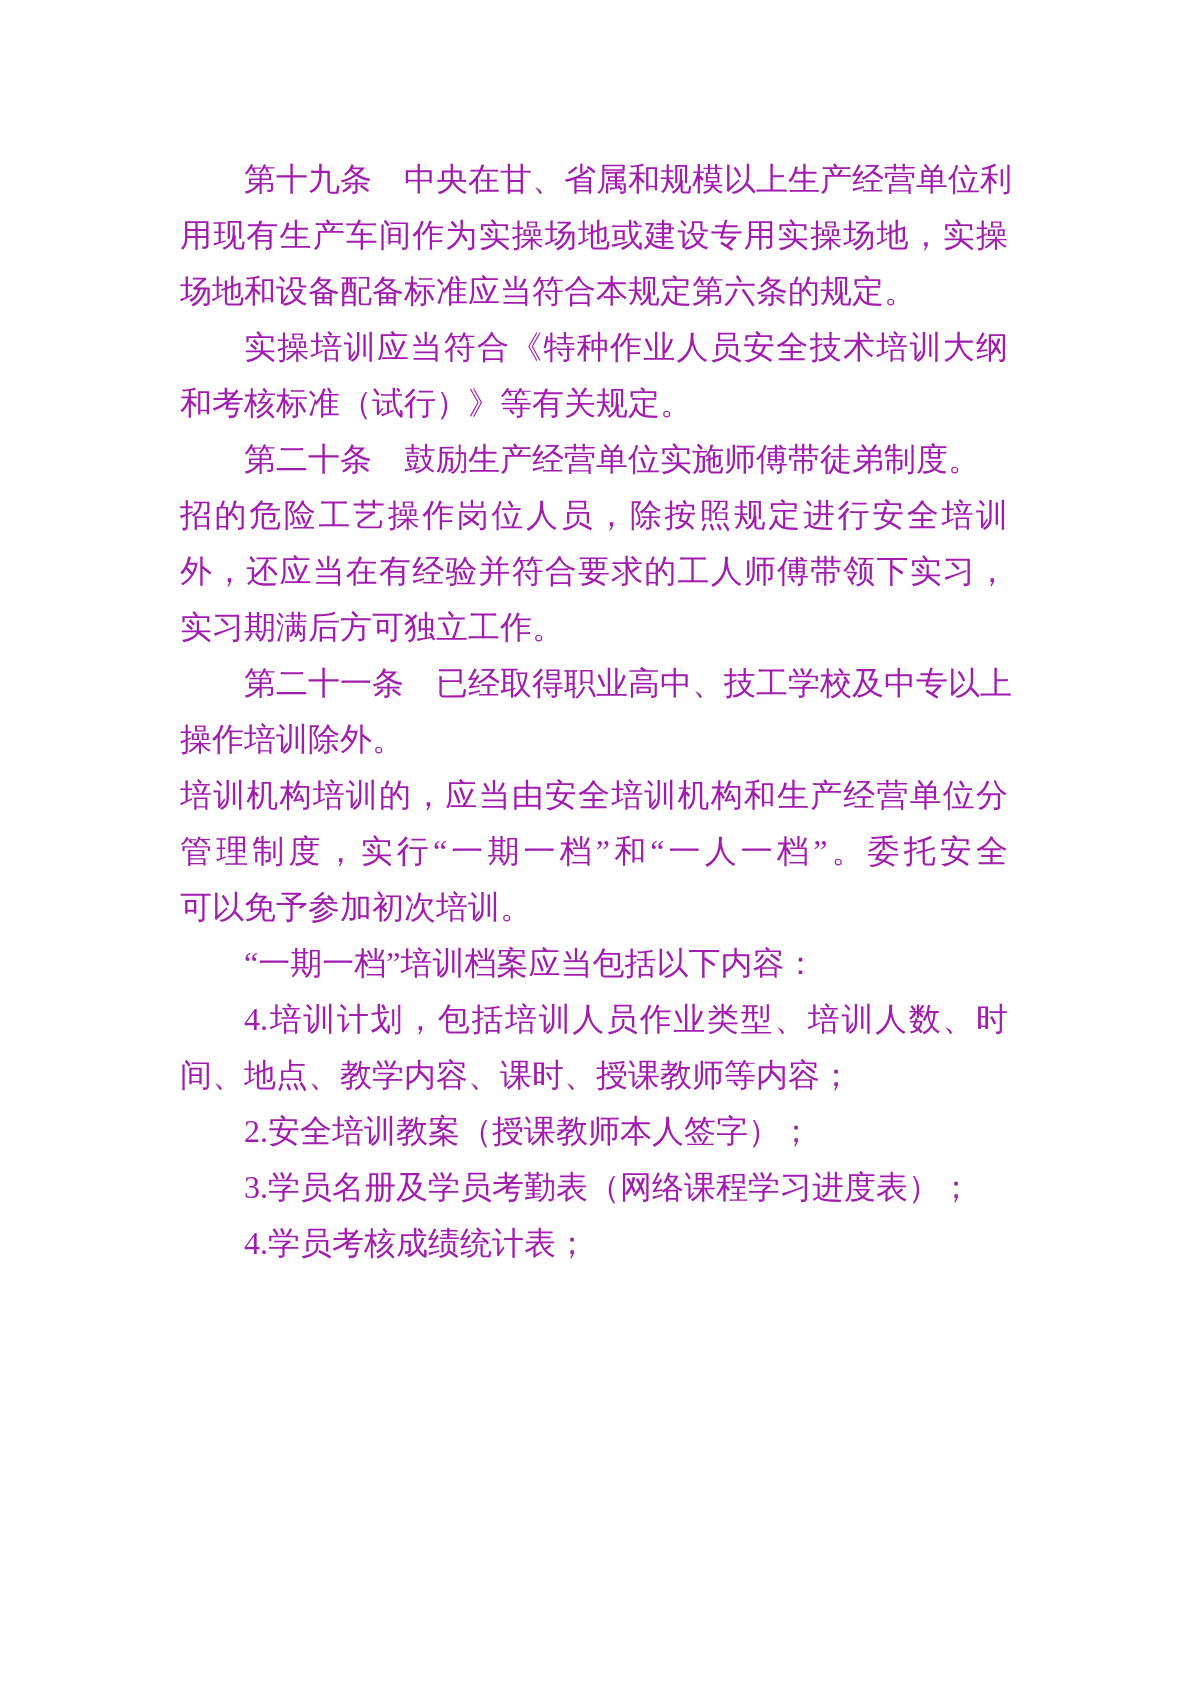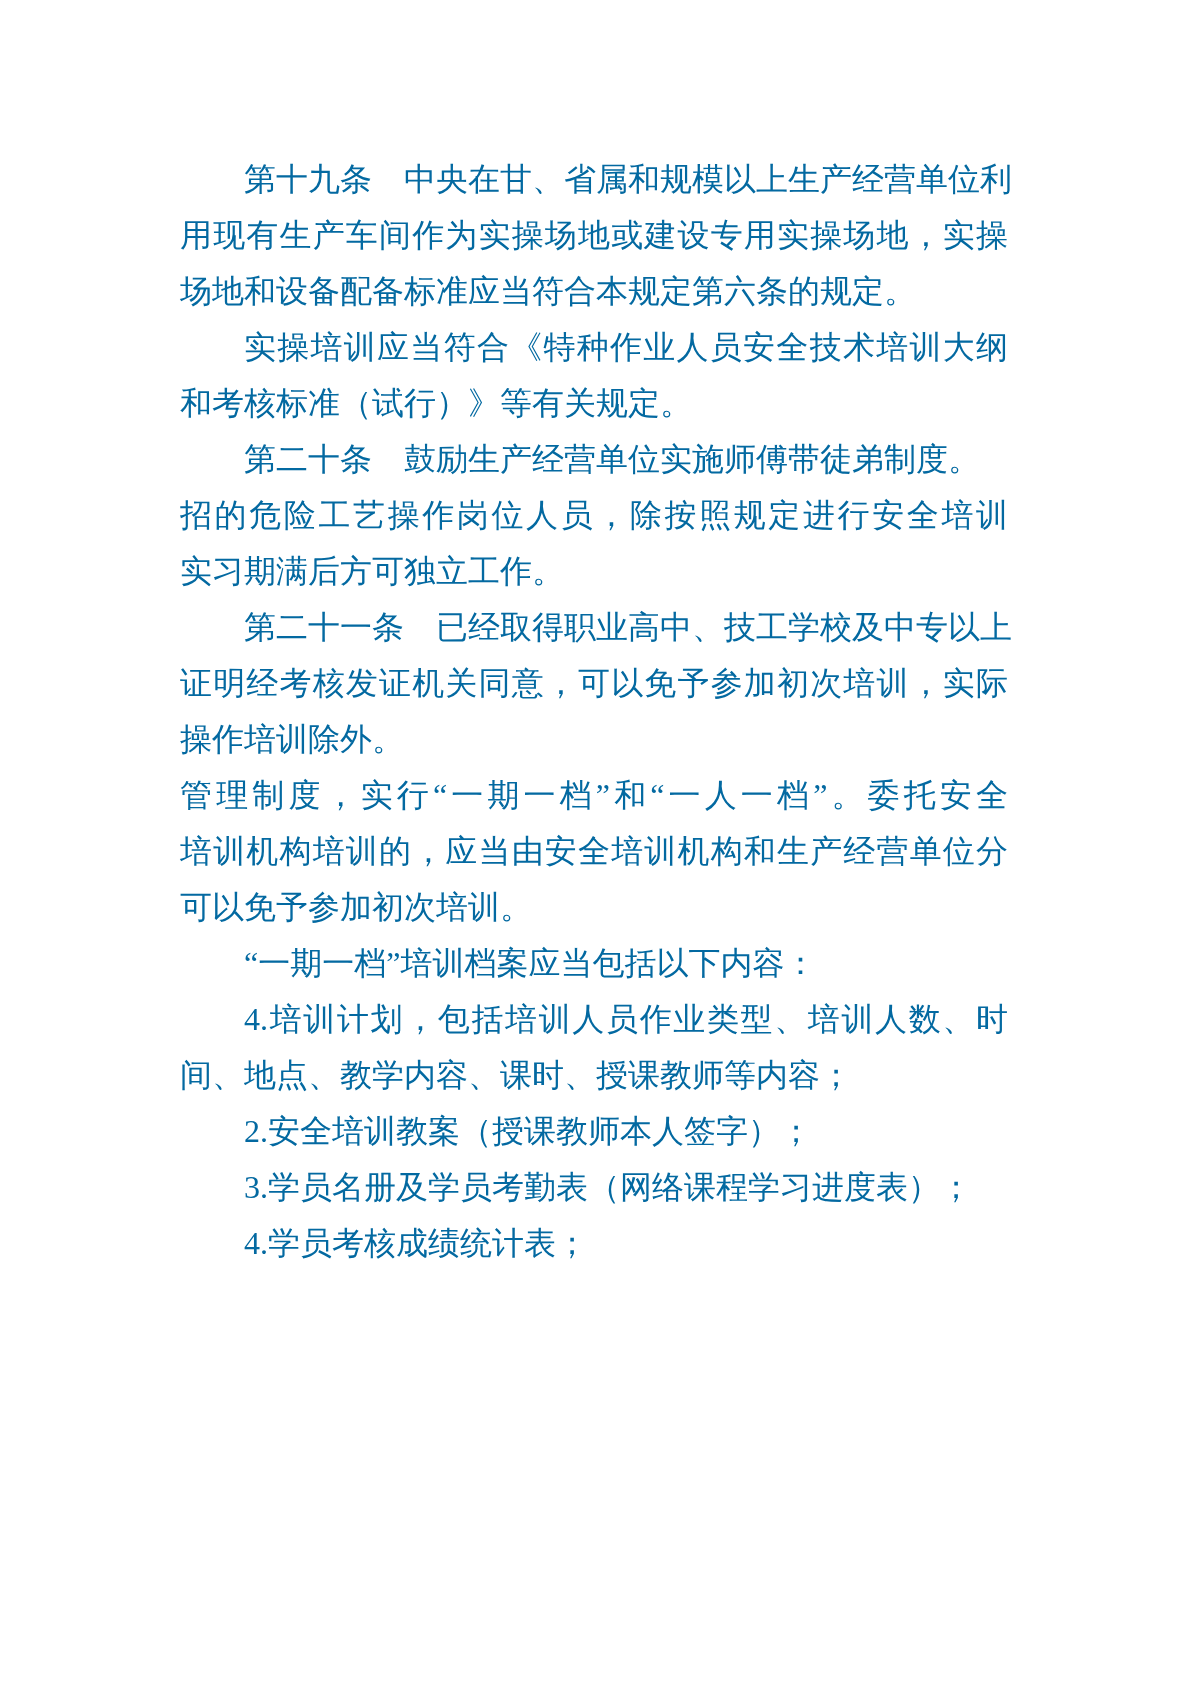--- a/index.html
+++ b/index.html
@@ -5,21 +5,21 @@
   html, body {
     margin: 0;
     padding: 0;
     background: #ffffff;
   }
   .page {
     position: relative;
     width: 1190px;
     height: 1683px;
     background: #ffffff;
-    color: #0369a1;
+    color: #a21caf;
     font-family: "Liberation Serif", serif;
     overflow: hidden;
     border-radius: 25px;
   }
   .textblock {
     position: absolute;
     left: 180px;
     top: 151px;
     width: 828px;
   }
@@ -44,26 +44,26 @@
 
 <div class="page">
   <div class="textblock">
     <div class="line indent fill">第十九条　中央在甘、省属和规模以上生产经营单位利</div>
     <div class="line fill">用现有生产车间作为实操场地或建设专用实操场地，实操</div>
     <div class="line">场地和设备配备标准应当符合本规定第六条的规定。</div>
     <div class="line indent fill">实操培训应当符合《特种作业人员安全技术培训大纲</div>
     <div class="line">和考核标准（试行）》等有关规定。</div>
     <div class="line indent">第二十条　鼓励生产经营单位实施师傅带徒弟制度。</div>
     <div class="line fill">招的危险工艺操作岗位人员，除按照规定进行安全培训</div>
+    <div class="line fill">外，还应当在有经验并符合要求的工人师傅带领下实习，</div>
     <div class="line">实习期满后方可独立工作。</div>
     <div class="line indent fill">第二十一条　已经取得职业高中、技工学校及中专以上</div>
-    <div class="line fill">证明经考核发证机关同意，可以免予参加初次培训，实际</div>
     <div class="line">操作培训除外。</div>
+    <div class="line fill">培训机构培训的，应当由安全培训机构和生产经营单位分</div>
     <div class="line fill">管理制度，实行“一期一档”和“一人一档”。委托安全</div>
-    <div class="line fill">培训机构培训的，应当由安全培训机构和生产经营单位分</div>
     <div class="line">可以免予参加初次培训。</div>
     <div class="line indent">“一期一档”培训档案应当包括以下内容：</div>
     <div class="line indent fill">4.培训计划，包括培训人员作业类型、培训人数、时</div>
     <div class="line">间、地点、教学内容、课时、授课教师等内容；</div>
     <div class="line indent">2.安全培训教案（授课教师本人签字）；</div>
     <div class="line indent">3.学员名册及学员考勤表（网络课程学习进度表）；</div>
     <div class="line indent">4.学员考核成绩统计表；</div>
   </div>
 </div>
 

